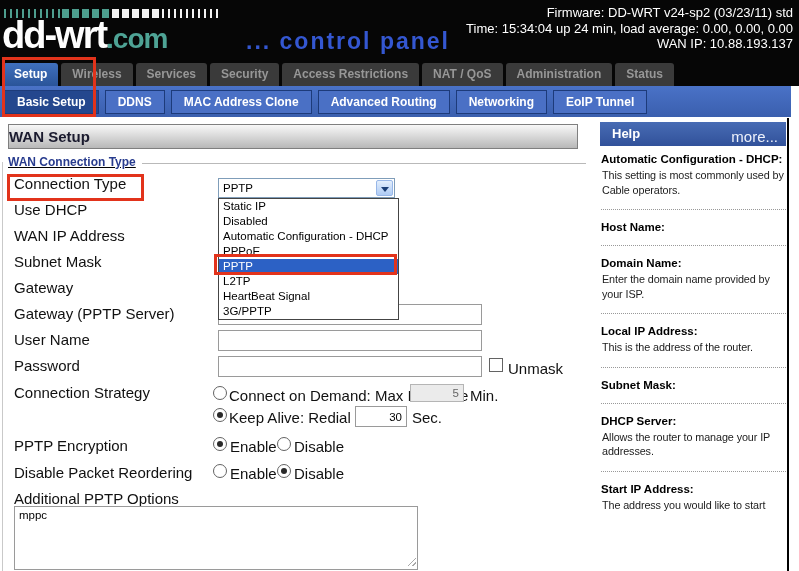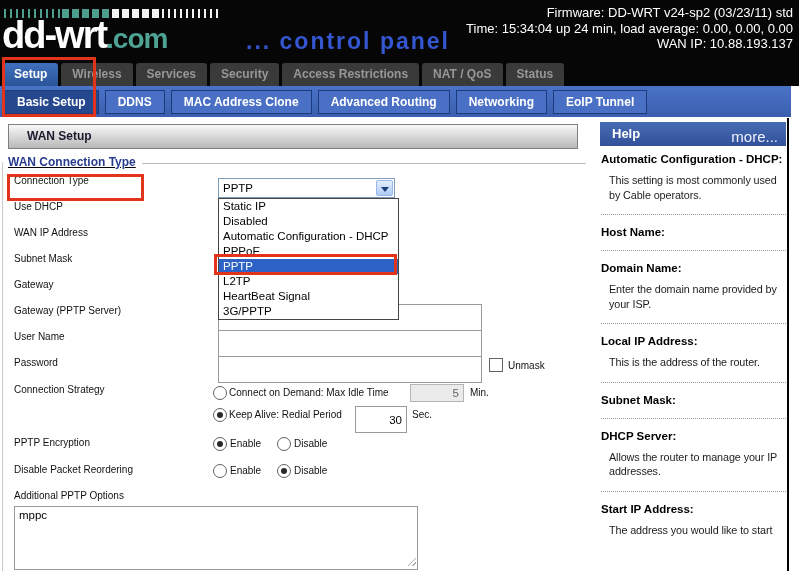--- a/index.html
+++ b/index.html
@@ -33,30 +33,30 @@
   .subtabs{position:absolute;left:0;top:86px;width:791px;height:31px;
            background:linear-gradient(#4a72c7,#3a5fae);display:flex;gap:6px;
            padding:4px 0 0 4px;box-sizing:border-box;}
   .subtab{height:22px;line-height:22px;padding:0 12px;background:#4a70c5;color:#fff;
           font-size:12px;font-weight:bold;border:1px solid #1d3b7a;cursor:pointer;}
   .subtab.active{background:#24478e;}
 
   
   .section-bar{position:absolute;left:8px;top:124px;width:570px;height:25px;
                background:linear-gradient(#f8f8f8,#b8b8b8);border:1px solid #7f7f7f;
-               box-sizing:border-box;line-height:23px;padding-left:18px;
-               font-size:12px;font-weight:bold;color:#1a1a2e;}
+               box-sizing:border-box;line-height:23px;
+               font-size:15px;font-weight:bold;color:#1a1a2e;}
   .group-legend{position:absolute;left:8px;top:155px;width:578px;display:flex;text-decoration:underline;}
   .legend-text{font-size:12px;font-weight:bold;color:#283c8e;white-space:nowrap;}
   .legend-line{flex:1;border-top:1px solid #b9b9b9;margin:8px 0 0 6px;}
   .vline{position:absolute;left:2px;top:162px;bottom:0;width:1px;background:#c9c9c9;}
 
-  .flabel{position:absolute;left:14px;font-size:10px;color:#111;white-space:nowrap;}
-
-  .tinput{position:absolute;height:27px;width:264px;border:1px solid #9a9a9a;
+  .flabel{position:absolute;left:14px;font-size:15px;color:#111;white-space:nowrap;}
+
+  .tinput{position:absolute;height:21px;width:264px;border:1px solid #9a9a9a;
           background:#fff;box-sizing:border-box;font-family:"Liberation Sans",sans-serif;
           font-size:11.5px;padding:0 4px;color:#000;}
   .num{width:54px;text-align:right;}
   .num.disabled{background:#ebebeb;border-color:#b5b5b5;color:#666;}
 
   
   .select{position:absolute;left:218px;top:178px;width:177px;height:20px;background:#fff;
           border:1px solid #7f9db9;box-sizing:border-box;cursor:pointer;}
   .select-value{position:absolute;left:4px;top:3px;font-size:11.5px;color:#000;}
   .select-arrow{position:absolute;right:1px;top:1px;bottom:1px;width:17px;
@@ -84,21 +84,21 @@
             background:repeating-linear-gradient(-45deg,transparent 0 2px,#a9a9a9 2px 3px);
             clip-path:polygon(100% 0,100% 100%,0 100%);}
 
   
   .help-header{position:absolute;left:600px;top:122px;width:186px;height:24px;
                background:linear-gradient(#486cb4,#31519a);box-sizing:border-box;}
   .help-title{position:absolute;left:12px;top:4px;font-size:13px;font-weight:bold;color:#fff;}
   .help-more{position:absolute;right:8px;top:6px;font-size:15px;color:#eef2fb;cursor:pointer;}
   .help-body{position:absolute;left:601px;top:153px;width:185px;}
   .help-body h4{margin:0 0 3px;font-size:11.5px;color:#000;}
-  .help-body p{margin:8px;font-size:10.8px;line-height:14.5px;color:#1c1c1c;letter-spacing:-0.1px;}
+  .help-body p{margin:1px;font-size:10.8px;line-height:14.5px;color:#1c1c1c;letter-spacing:-0.1px;}
   .dotted{border:0;border-top:1px dotted #999;margin:12px 0 11px;}
   .right-rule{position:absolute;left:787px;top:118px;bottom:0;width:2px;background:#000;}
 
   
   .annot{position:absolute;border:3px solid #e2331b;box-sizing:border-box;z-index:9;}
   .annot1{left:2px;top:57px;width:94px;height:60px;}
   .annot2{left:7px;top:174px;width:137px;height:27px;}
   .annot3{left:214px;top:254px;width:183px;height:21px;}
 </style>
 </head>
@@ -120,20 +120,21 @@
       <div>Time: 15:34:04 up 24 min, load average: 0.00, 0.00, 0.00</div>
       <div>WAN IP: 10.88.193.137</div>
     </div>
     <nav class="tabs">
       <div class="tab active">Setup</div>
       <div class="tab">Wireless</div>
       <div class="tab">Services</div>
       <div class="tab">Security</div>
       <div class="tab">Access Restrictions</div>
       <div class="tab">NAT / QoS</div>
+      <div class="tab">Administration</div>
       <div class="tab">Status</div>
     </nav>
   </div>
 
   <nav class="subtabs">
     <div class="subtab active">Basic Setup</div>
     <div class="subtab">DDNS</div>
     <div class="subtab">MAC Address Clone</div>
     <div class="subtab">Advanced Routing</div>
     <div class="subtab">Networking</div>

